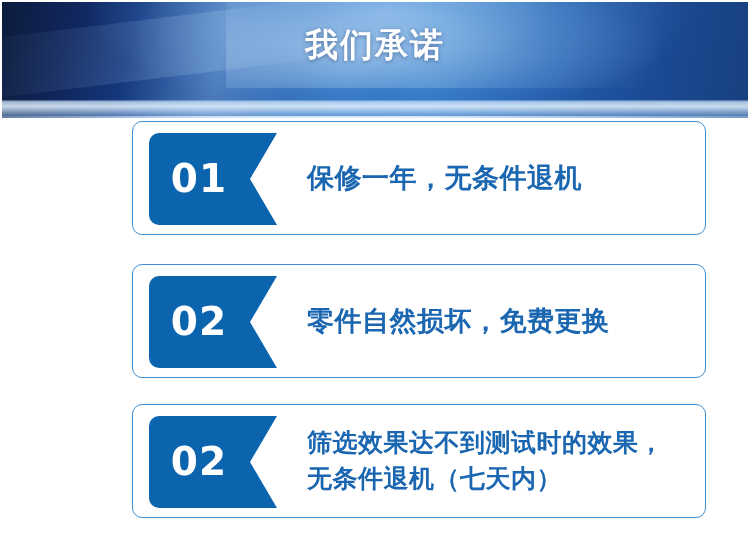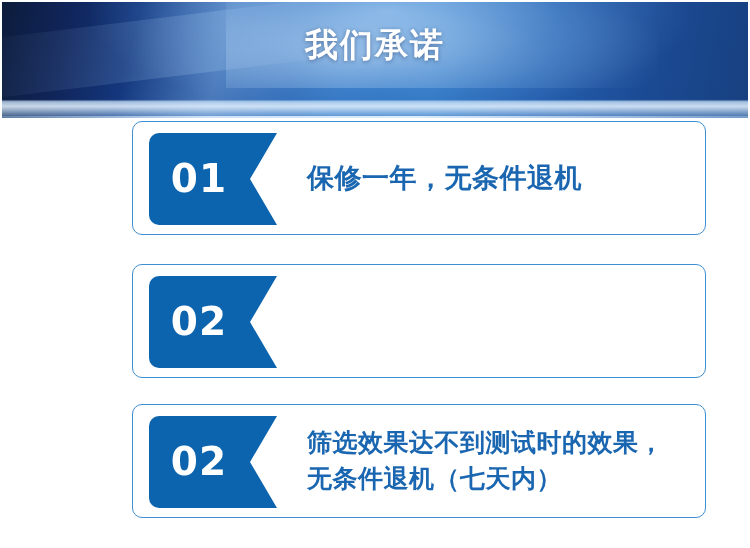--- a/index.html
+++ b/index.html
@@ -194,20 +194,23 @@
     </div>
   </div>
 
   <div class="card card-2">
     <div class="ribbon">
       <svg viewBox="0 0 128 92" xmlns="http://www.w3.org/2000/svg" aria-hidden="true">
         <path d="M10,0 H128 L101,46 L128,92 H10 A10,10 0 0 1 0,82 V10 A10,10 0 0 1 10,0 Z" fill="#0b64ad"></path>
       </svg>
       <div class="ribbon-num">02</div>
     </div>
+    <div class="card-text">
+      <div class="line">零件自然损坏，免费更换</div>
+    </div>
   </div>
 
   <div class="card card-3">
     <div class="ribbon">
       <svg viewBox="0 0 128 92" xmlns="http://www.w3.org/2000/svg" aria-hidden="true">
         <path d="M10,0 H128 L101,46 L128,92 H10 A10,10 0 0 1 0,82 V10 A10,10 0 0 1 10,0 Z" fill="#0b64ad"></path>
       </svg>
       <div class="ribbon-num">02</div>
     </div>
     <div class="card-text two-line">

